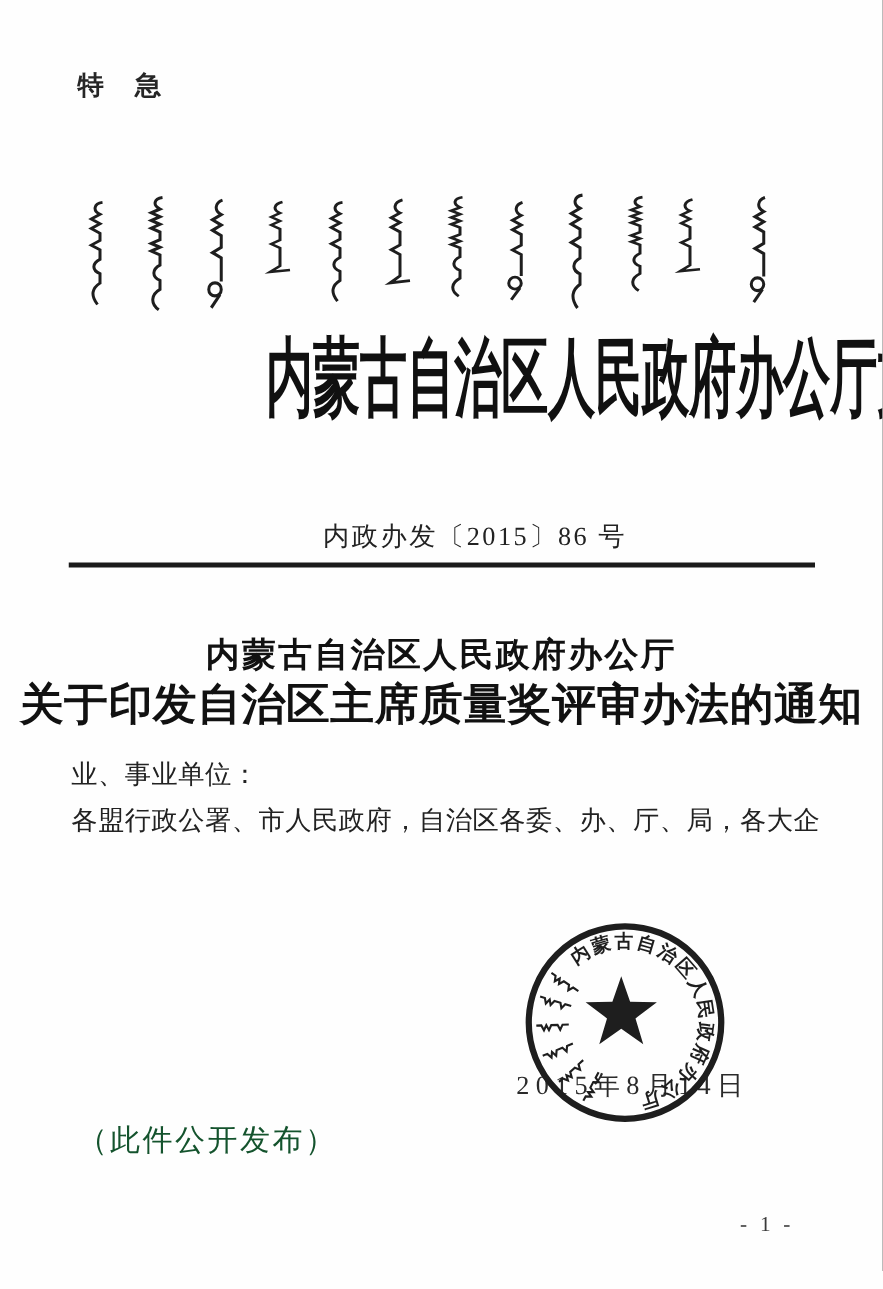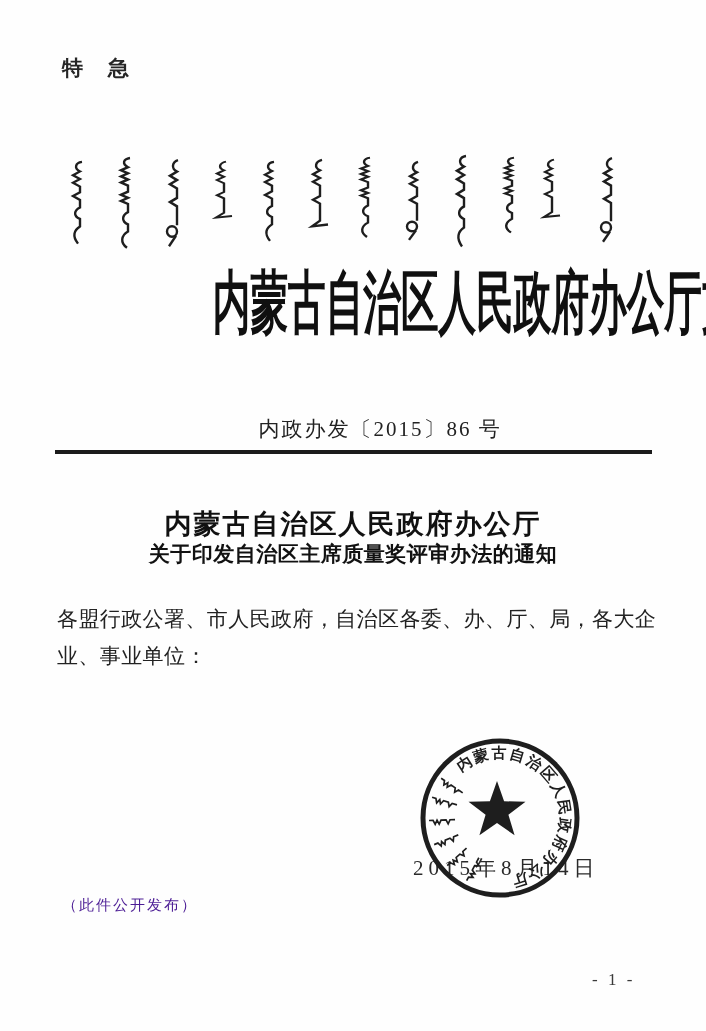--- a/index.html
+++ b/index.html
@@ -30,36 +30,36 @@
   .red-rule{
     position:absolute;left:55px;top:450px;width:597px;height:4px;
     background:#1b1b1b;
   }
   .notice-title1{
     position:absolute;left:0;top:506px;width:706px;text-align:center;
     font-size:27px;font-weight:bold;letter-spacing:2px;color:#111;
   }
   .notice-title2{
     position:absolute;left:0;top:540px;width:706px;text-align:center;
-    font-size:21px;font-weight:bold;letter-spacing:0.5px;color:#111;
+    font-size:35px;font-weight:bold;letter-spacing:0.5px;color:#111;
   }
   .body-text{
     position:absolute;left:57px;top:601px;width:600px;
     font-size:21px;color:#222;
   }
   .body-text .bline{height:37px;line-height:37px;white-space:nowrap;letter-spacing:0.4px;}
   .body-text .indent{text-indent:2em;}
   .date-line{
     position:absolute;left:413px;top:854px;
     font-size:21px;letter-spacing:5px;color:#2a2a2a;z-index:1;white-space:nowrap;
   }
   .seal{position:absolute;left:415px;top:733px;z-index:2;}
   .public-note{
     position:absolute;left:62px;top:896px;
-    font-size:15px;letter-spacing:2px;color:#4c1d95;
+    font-size:24px;letter-spacing:2px;color:#14532d;
   }
   .page-number{
     position:absolute;left:592px;top:970px;
     font-size:17px;letter-spacing:3px;color:#3a3a3a;
     font-family:"Liberation Serif","DejaVu Serif",serif;
   }
 </style>
 </head>
 <body>
 
@@ -108,22 +108,22 @@
   </div>
 
   <div class="doc-number">内政办发〔2015〕86 号</div>
 
   <div class="red-rule"></div>
 
   <div class="notice-title1">内蒙古自治区人民政府办公厅</div>
   <div class="notice-title2">关于印发自治区主席质量奖评审办法的通知</div>
 
   <div class="body-text">
+    <div class="bline">业、事业单位：</div>
     <div class="bline">各盟行政公署、市人民政府，自治区各委、办、厅、局，各大企</div>
-    <div class="bline">业、事业单位：</div>
   </div>
 
   <div class="date-line">2015年8月14日</div>
 
   <div class="seal">
     <svg width="170" height="170" viewBox="0 0 170 170">
       <circle cx="85" cy="85" r="77" fill="none" stroke="#1e1e1e" stroke-width="5"></circle>
       <polygon fill="#1e1e1e" points="82,48 89.1,68.3 110.5,68.7 93.4,81.7 99.6,102.3 82,90 64.4,102.3 70.6,81.7 53.5,68.7 74.9,68.3"></polygon>
       <defs>
         <path id="sealArc" d="M42.6,42.6 A60,60 0 1 1 90.2,144.8" fill="none"></path>

